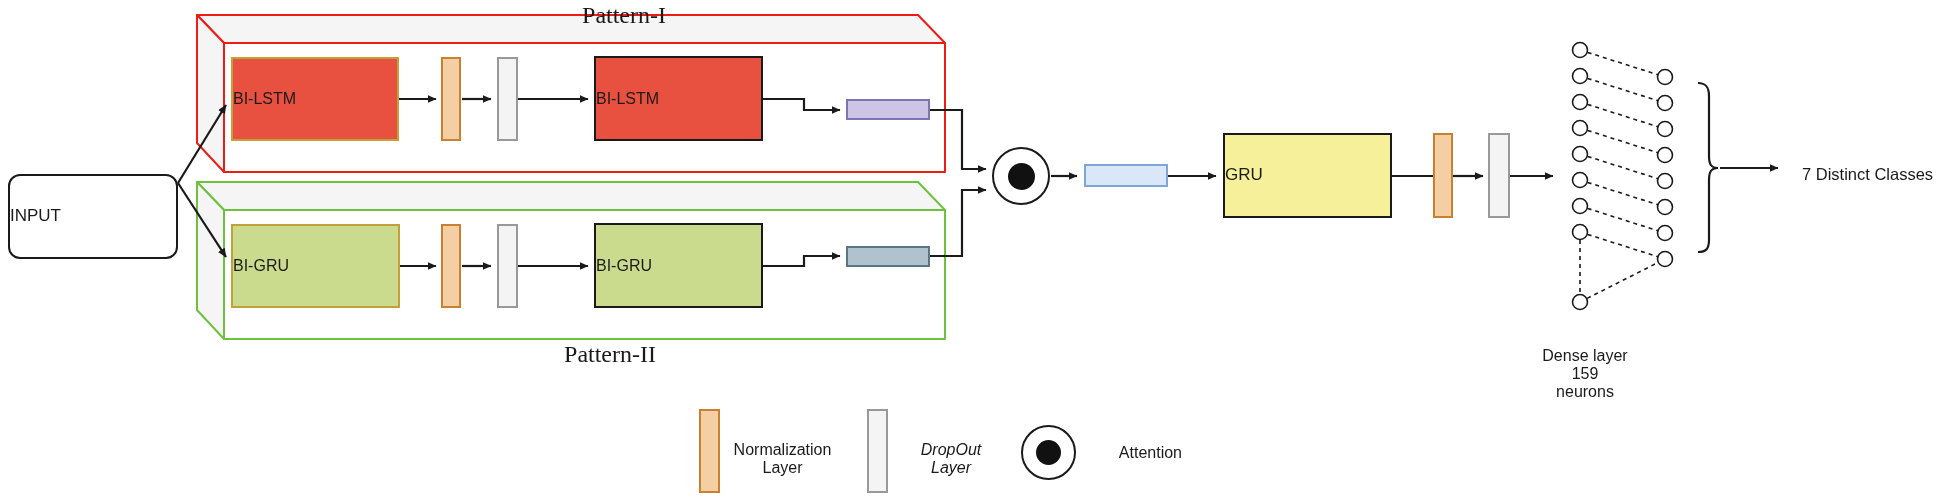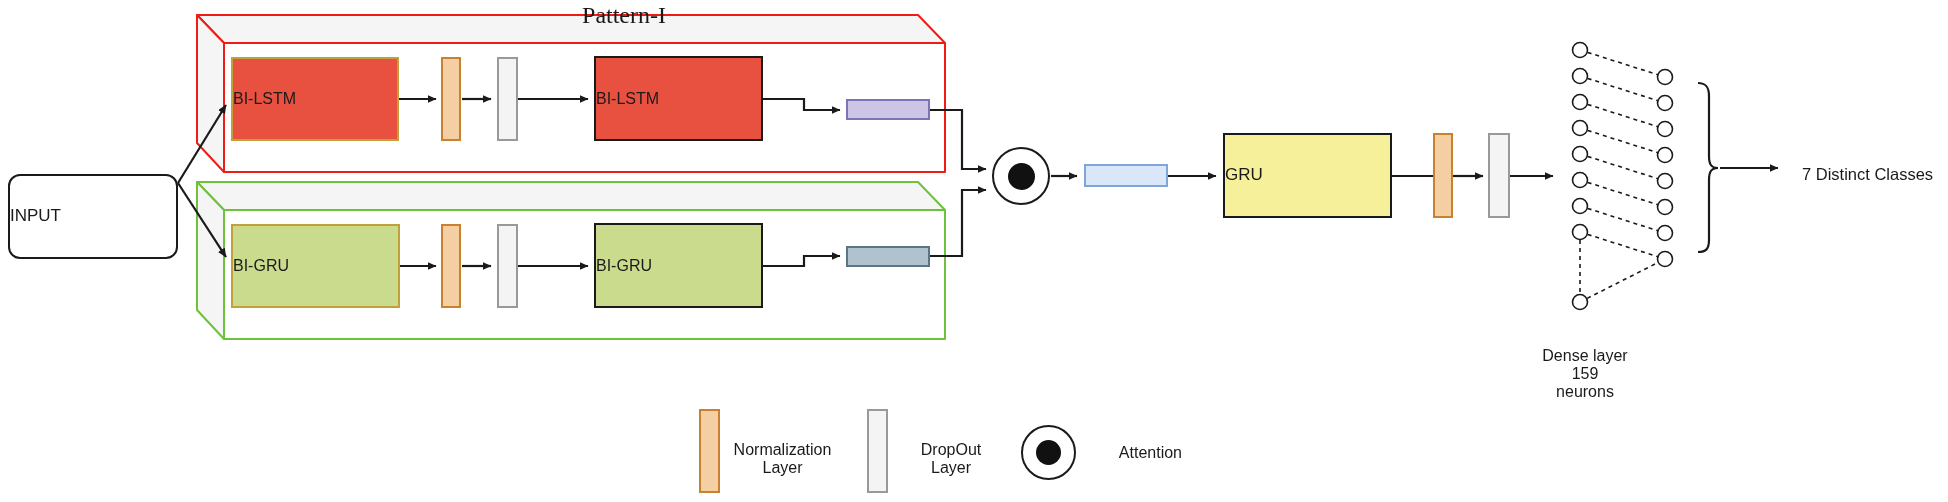--- a/index.html
+++ b/index.html
@@ -152,20 +152,21 @@
   <div class="box red-gold" style="left:231px;top:57px;width:168px;height:84px;">
     <span>BI-LSTM</span>
   </div>
   <div class="box norm-bar" style="left:441px;top:57px;width:20px;height:84px;"></div>
   <div class="box drop-bar" style="left:497px;top:57px;width:21px;height:84px;"></div>
   <div class="box red-black" style="left:594px;top:56px;width:169px;height:85px;">
     <span>BI-LSTM</span>
   </div>
   <div class="box purple-box" style="left:846px;top:99px;width:84px;height:21px;"></div>
 
+  <div class="title-serif" style="left:476px;top:341px;width:180px;">Pattern-II</div>
 
   <div class="box green-gold" style="left:231px;top:224px;width:169px;height:84px;">
     <span>BI-GRU</span>
   </div>
   <div class="box norm-bar" style="left:441px;top:224px;width:20px;height:84px;"></div>
   <div class="box drop-bar" style="left:497px;top:224px;width:21px;height:84px;"></div>
   <div class="box green-black" style="left:594px;top:223px;width:169px;height:85px;">
     <span>BI-GRU</span>
   </div>
   <div class="box steel-box" style="left:846px;top:246px;width:84px;height:21px;"></div>
@@ -186,21 +187,21 @@
 159
 neurons</div>
 
   <div class="plain-label" style="left:1802px;top:165px;width:146px;">7 Distinct Classes</div>
 
   <div class="box norm-bar" style="left:699px;top:409px;width:21px;height:84px;"></div>
   <div class="plain-label multiline" style="left:725px;top:441px;width:115px;font-size:16px;text-align:center;">Normalization
 Layer</div>
 
   <div class="box drop-bar" style="left:867px;top:409px;width:21px;height:84px;"></div>
-  <div class="plain-label multiline" style="left:895px;top:441px;width:112px;font-size:16px;">DropOut
+  <div class="plain-label multiline" style="left:895px;top:441px;width:112px;font-size:16px;font-style:italic;">DropOut
 Layer</div>
 
   <div class="attn-circle" style="left:1021px;top:425px;width:55px;height:55px;">
     <div class="attn-dot" style="width:25px;height:25px;"></div>
   </div>
   <div class="plain-label" style="left:1092px;top:444px;width:90px;font-size:16px;text-align:right;">Attention</div>
 
 </div>
 
 </body></html>

